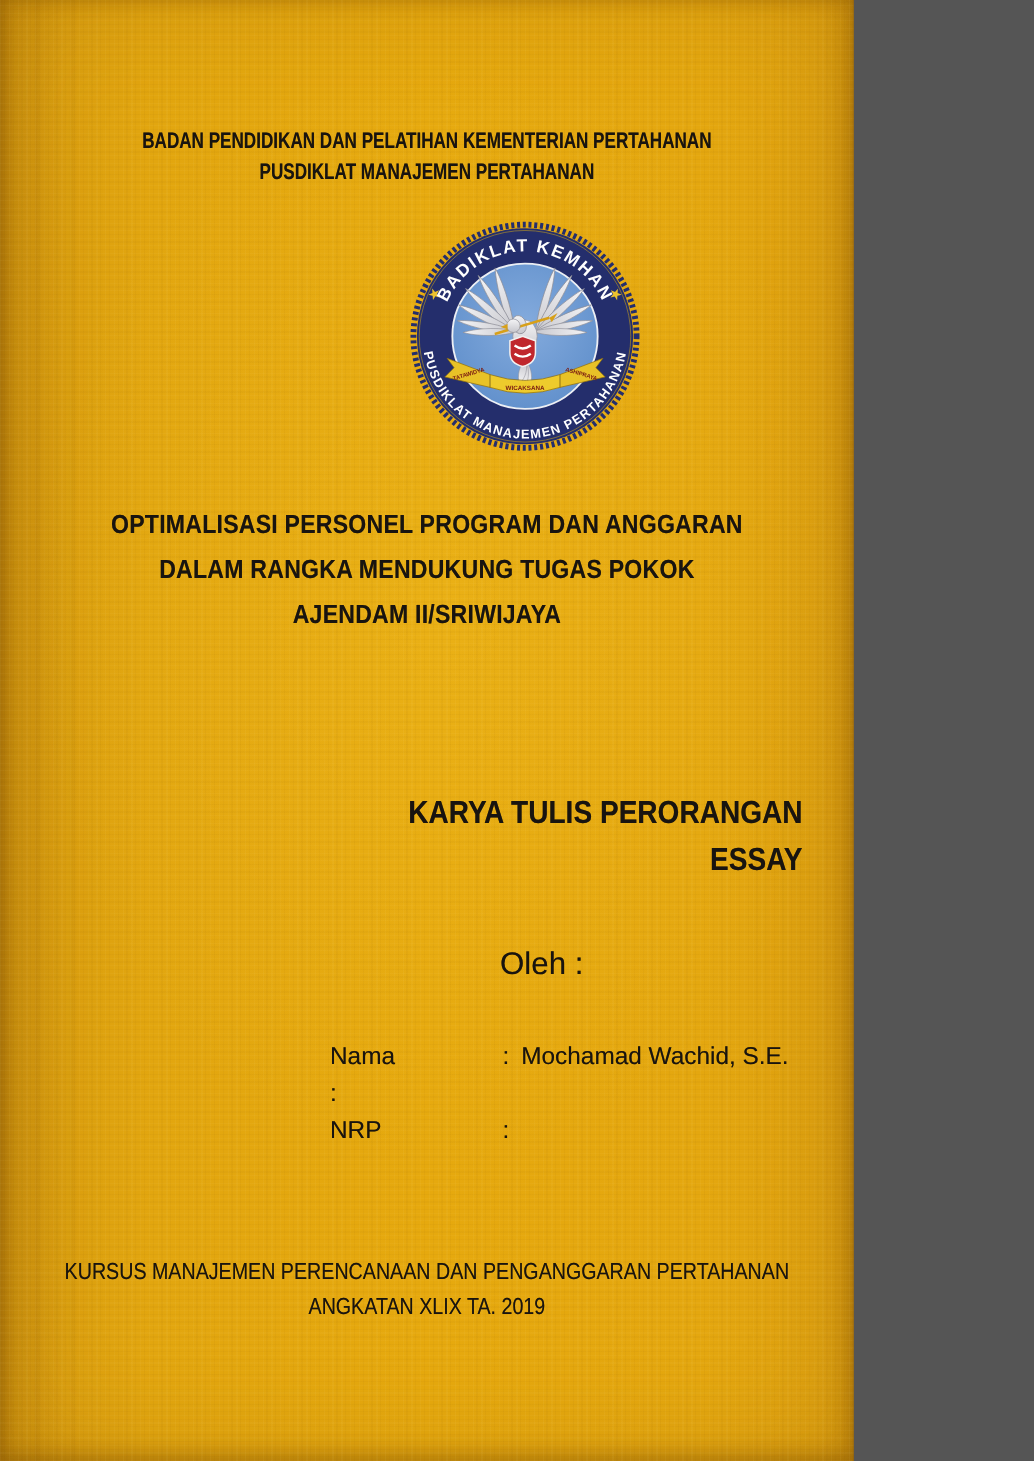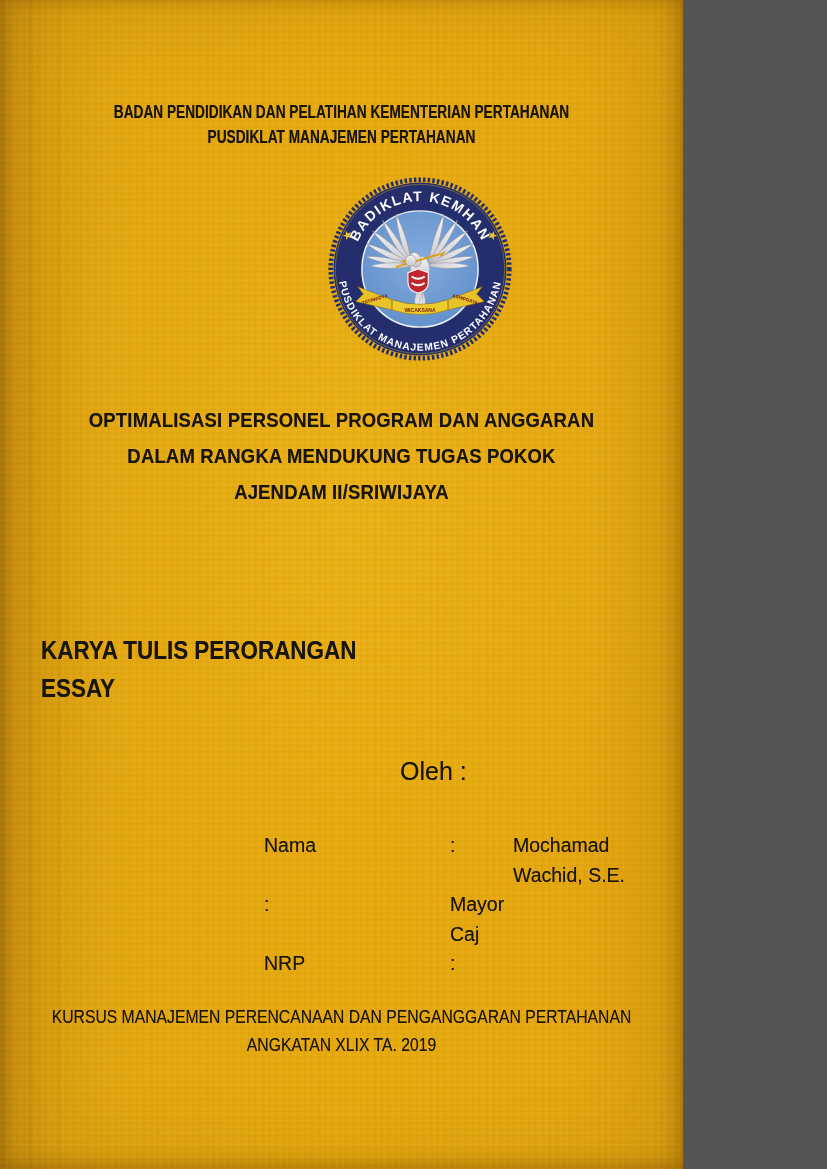--- a/index.html
+++ b/index.html
@@ -25,26 +25,26 @@
       repeating-linear-gradient(0deg, rgba(255,240,180,0.035) 0 1px, rgba(0,0,0,0) 1px 3px, rgba(90,55,0,0.03) 3px 4px, rgba(0,0,0,0) 4px 6px);
   }
   .line{display:block;white-space:nowrap;}
   .header{position:absolute;top:100px;left:0;width:100%;text-align:center;
           font-weight:bold;font-size:18px;line-height:25px;}
   .header .line{transform:scaleX(0.76);transform-origin:50% 50%;}
   .emblem{position:absolute;top:176px;left:327px;width:186px;height:186px;}
   .title{position:absolute;top:402px;left:0;width:100%;text-align:center;
          font-weight:bold;font-size:21px;line-height:36px;letter-spacing:0.2px;}
   .title .line{transform:scaleX(0.88);transform-origin:50% 50%;}
-  .doctype{position:absolute;top:631px;left:0;width:100%;text-align:left;
+  .doctype{position:absolute;top:631px;left:0;width:100%;text-align:right;
            font-weight:bold;font-size:25.5px;line-height:38px;}
   .doctype .line{transform:scaleX(0.88);transform-origin:50% 50%;}
   .byline{position:absolute;top:757px;left:400px;font-size:25px;}
   .author{position:absolute;top:831px;left:264px;font-size:19.5px;}
-  .author .row{display:grid;grid-template-columns:138px 15px auto;line-height:29.5px;gap:48px;}
+  .author .row{display:grid;grid-template-columns:138px 15px auto;line-height:29.5px;}
   .footer{position:absolute;top:1003px;left:0;width:100%;text-align:center;
           font-weight:normal;font-size:18.5px;line-height:27.5px;}
   .footer .line{transform:scaleX(0.85);transform-origin:50% 50%;}
   .soft{text-shadow:0 0 0.5px rgba(45,28,0,0.55);}
 </style>
 </head>
 <body>
 
 <div class="cover">
 
@@ -140,21 +140,20 @@
   <div class="byline soft">Oleh :</div>
 
   <div class="author soft">
     <div class="row">
       <span>Nama</span>
         <span>:</span>
         <span>Mochamad Wachid, S.E.</span>
     </div>
     <div class="row">
         <span>:</span>
-        <span>Mayor Caj</span>
     </div>
     <div class="row">
       <span>NRP</span>
         <span>:</span>
     </div>
   </div>
 
   <div class="footer soft">
     <span class="line">KURSUS MANAJEMEN PERENCANAAN DAN PENGANGGARAN PERTAHANAN</span>
     <span class="line">ANGKATAN XLIX TA. 2019</span>

